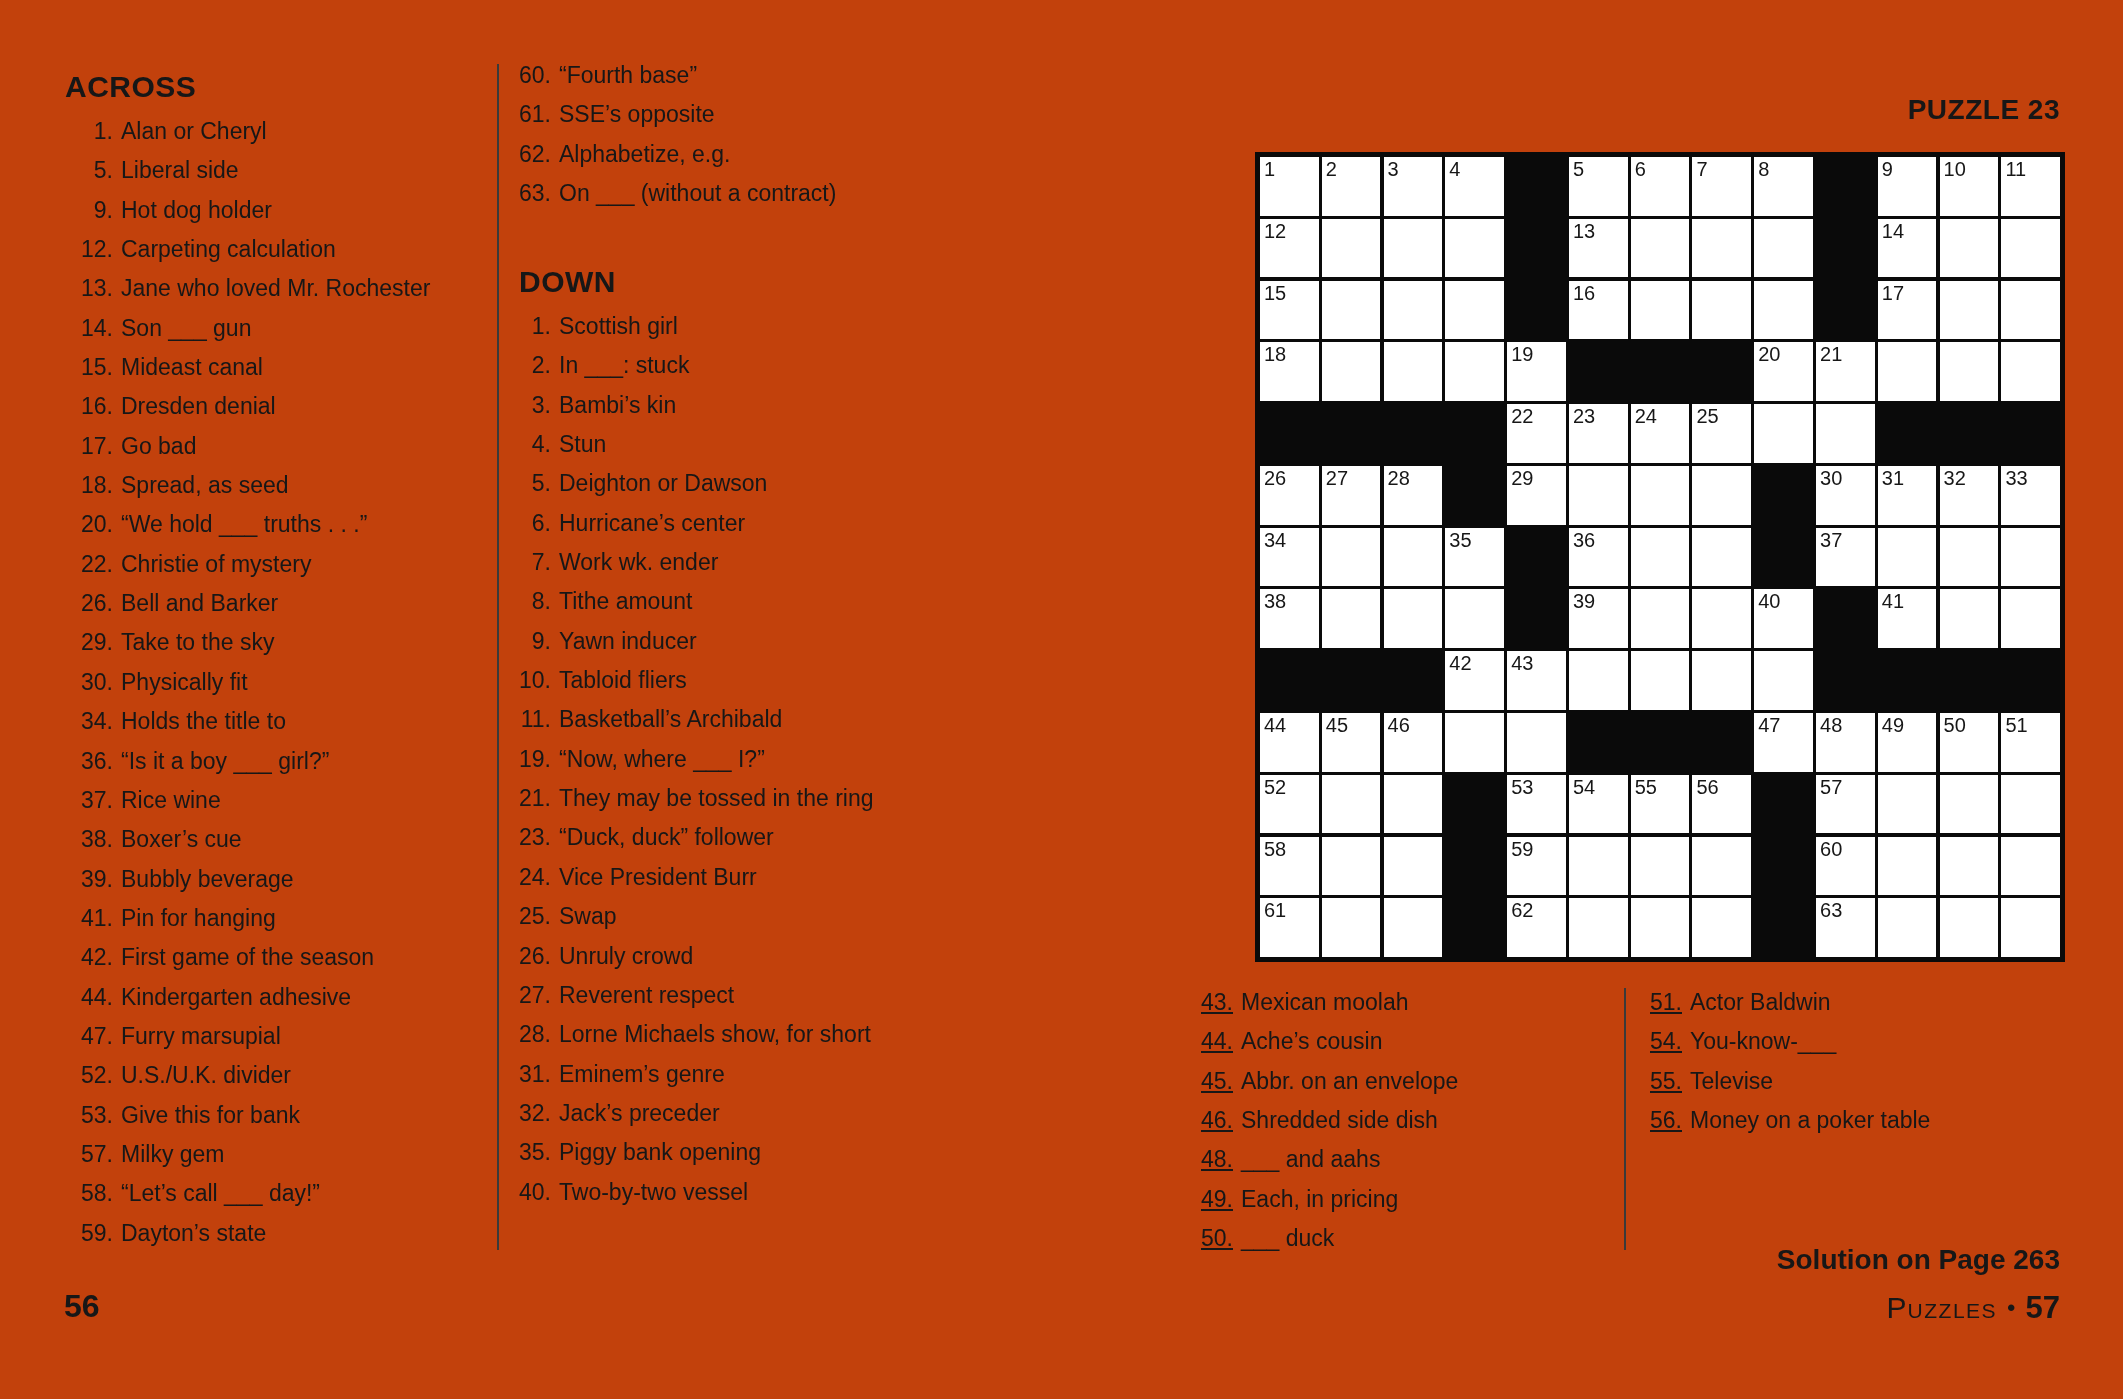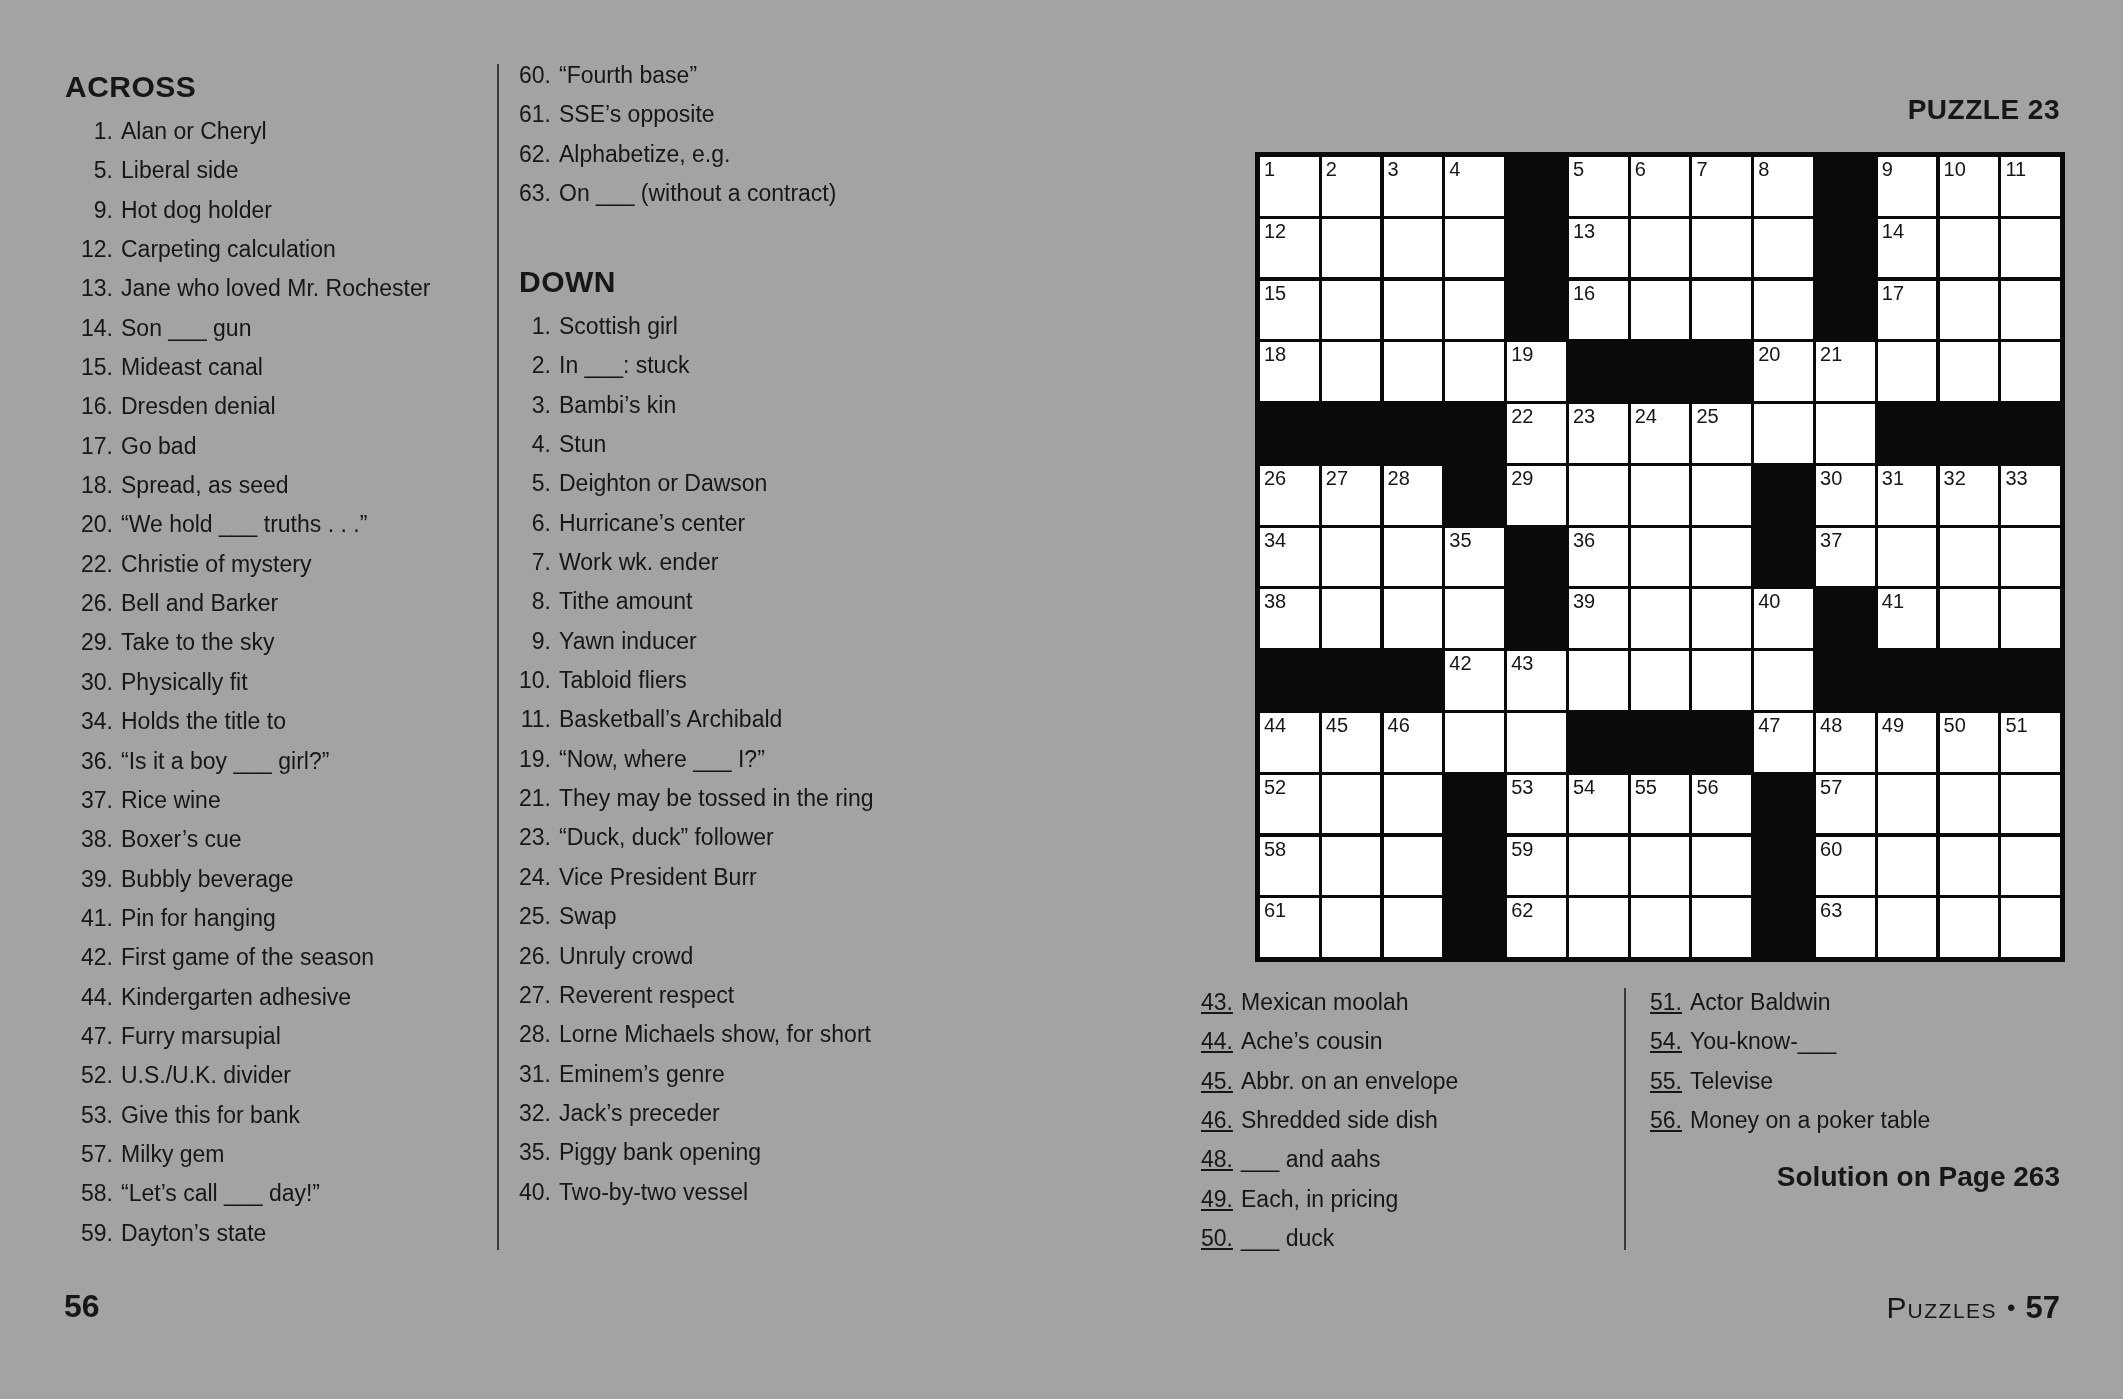--- a/index.html
+++ b/index.html
@@ -1,17 +1,17 @@
 <!DOCTYPE html>
 <html><head>
 <meta charset="utf-8">
 <style>
   html,body { margin:0; padding:0; background:#e8e8e8; }
   .page {
-    position:relative; width:2123px; height:1399px; background:#a3a3a3;
+    position:relative; width:2123px; height:1399px; background:#c2410c;
     font-family:"Liberation Sans","DejaVu Sans",sans-serif; color:#171717;
     overflow:hidden;
   }
   .heading { position:absolute; font-size:30px; font-weight:bold; letter-spacing:.5px; }
   .puzzle-title { position:absolute; right:63px; top:70px; font-size:28px; font-weight:bold; letter-spacing:.5px;margin-top:24px; }
   .clue-list { position:absolute; }
   .clue { display:flex; height:39.35px; line-height:39.35px; white-space:nowrap; font-size:23px; }
   .cnum { flex:none; text-align:right; }
   .ctext { margin-left:8px; }
   .list-left .cnum { width:49px; }
@@ -21,21 +21,21 @@
   .xw-grid {
     position:absolute; left:1255px; top:152px;
     display:grid;
     grid-template-columns:repeat(13,58.6px);
     grid-template-rows:repeat(13,58.6px);
     gap:3.2px; background:#0a0a0a; border:5px solid #0a0a0a;
   }
   .cell { background:#ffffff; position:relative; }
   .cell.black { background:#0a0a0a; }
   .cellnum { position:absolute; top:2px; left:4px; font-size:20px; line-height:1; color:#171717; }
-  .solution-note { position:absolute; right:63px; top:1161px; font-size:28px; font-weight:bold; }
+  .solution-note { position:absolute; right:63px; top:1244px; font-size:28px; font-weight:bold; }
   .page-num-left { position:absolute; left:64px; top:1288px; font-size:32px; font-weight:bold; }
   .footer-right { position:absolute; right:63px; top:1290px; font-size:30px; white-space:nowrap;margin-left:17px; }
   .footer-right .p-initial { font-size:30px; letter-spacing:1px; }
   .footer-right .p-rest { font-size:21px; letter-spacing:1.5px; }
   .footer-right .bullet { font-size:24px; margin:0 10px; vertical-align:2px; }
   .footer-right .fnum { font-size:31px; font-weight:bold; }
 </style>
 </head>
 <body>
 

